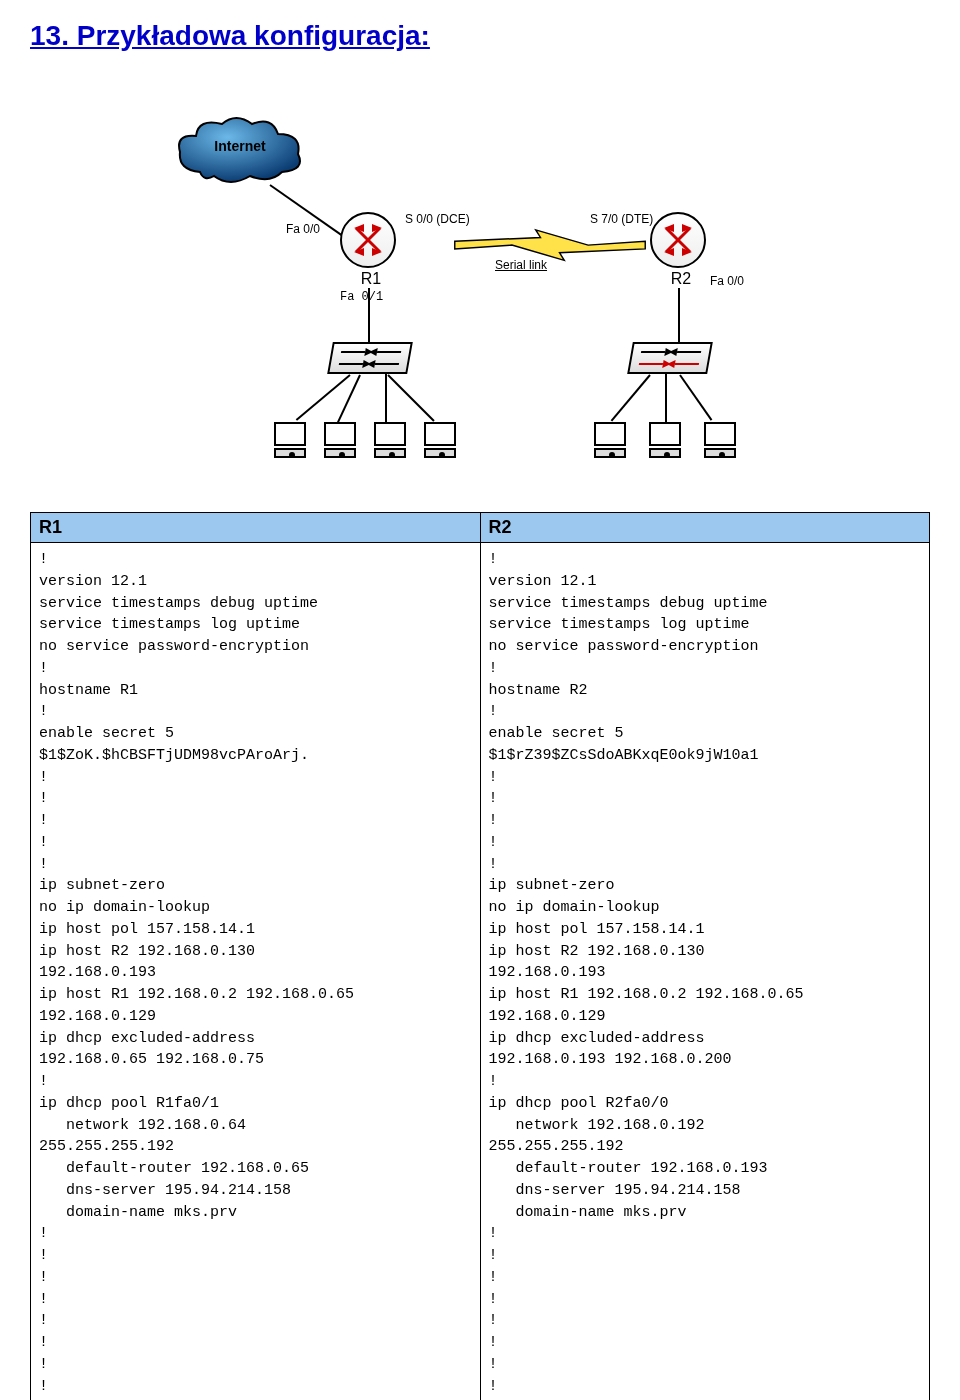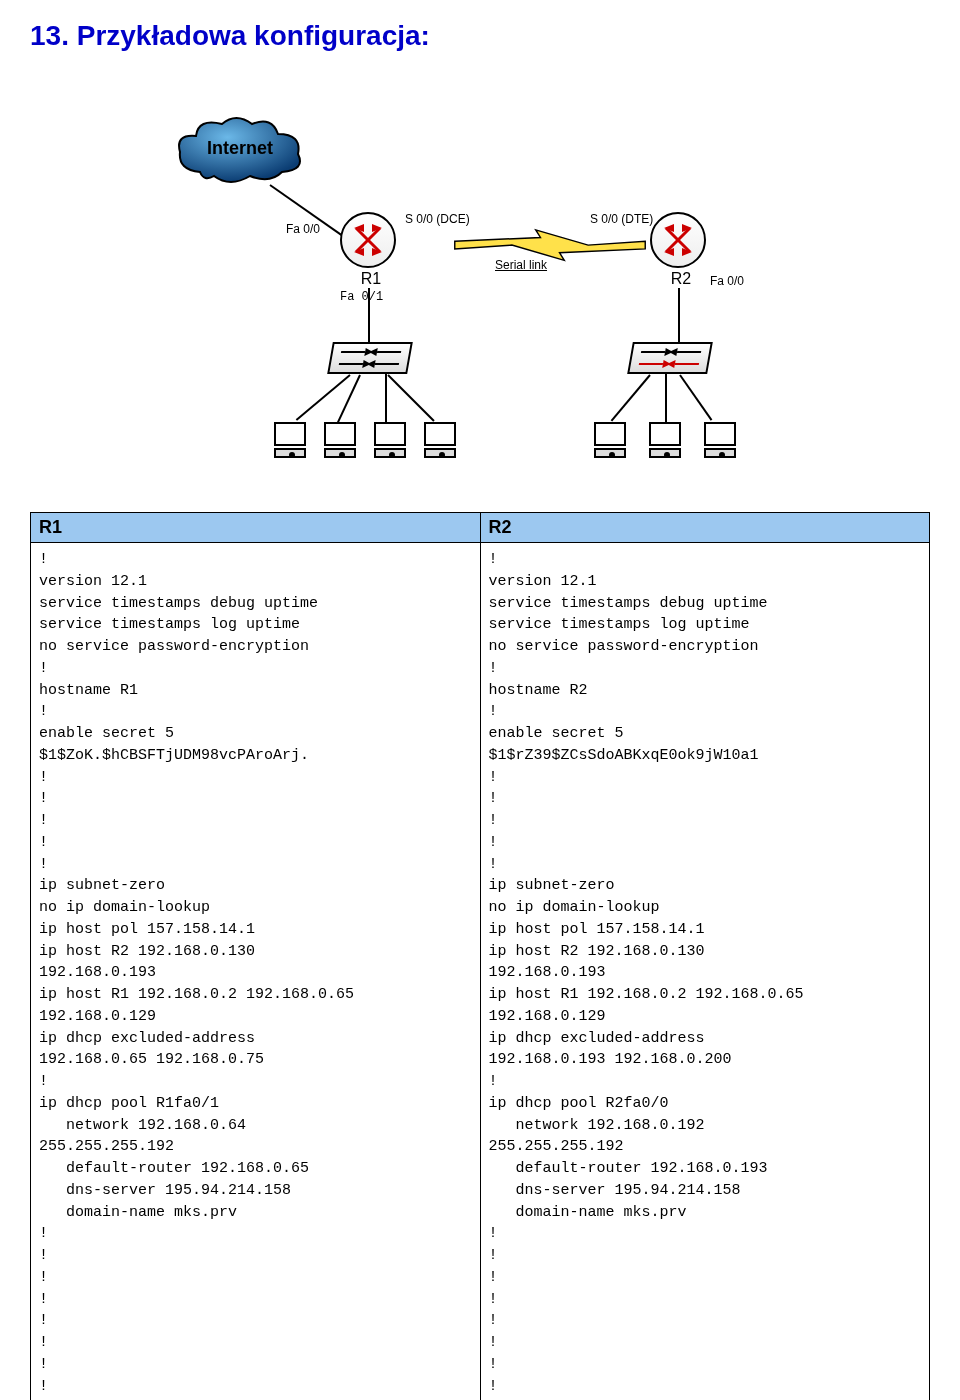--- a/index.html
+++ b/index.html
@@ -8,20 +8,21 @@
     padding: 20px 30px;
     font-family: Arial, sans-serif;
     background: #fff;
     width: 960px;
   }
   h1 {
     color: #0000C8;
     font-size: 28px;
     font-weight: bold;
     margin: 0 0 20px 0;
+    text-decoration: underline;
   }
   .diagram {
     width: 900px;
     height: 410px;
     position: relative;
     margin-bottom: 30px;
   }
   .cloud {
     position: absolute;
     width: 140px;
@@ -29,21 +30,21 @@
     left: 140px;
     top: 40px;
   }
   .cloud svg { width: 100%; height: 100%; }
   .cloud-label {
     position: absolute;
     width: 140px;
     left: 140px;
     top: 66px;
     text-align: center;
-    font-size: 18px;
+    font-size: 14px;
     color: #000;
     font-weight: bold;
   }
   .router {
     position: absolute;
     width: 62px;
     height: 62px;
   }
   .router-r1 { left: 310px; top: 140px; }
   .router-r2 { left: 620px; top: 140px; }
@@ -182,21 +183,21 @@
   <div class="serial-lightning">
     <svg width="200" height="40" viewBox="-5 0 210 40">
       <polygon points="0,14 90,10 85,2 140,18 200,14 200,22 110,26 115,34 60,18 0,22" fill="#FFE14A" stroke="#000" stroke-width="1.5"></polygon>
     </svg>
   </div>
 
   <div class="label-sm" style="left:256px;top:150px;">Fa 0/0</div>
   <div class="label-sm" style="left:375px;top:140px;">S 0/0 (DCE)</div>
   <div class="label-sm" style="left:310px;top:218px;font-family:Liberation Mono, monospace;">Fa 0/1</div>
   <div class="label-sm" style="left:465px;top:186px;text-decoration:underline;">Serial link</div>
-  <div class="label-sm" style="left:560px;top:140px;">S 0/0 (DTE)</div>
+  <div class="label-sm" style="left:560px;top:140px;">S 7/0 (DTE)</div>
   <div class="label-sm" style="left:680px;top:202px;">Fa 0/0</div>
 
   <div class="vline" style="left:338px;top:216px;height:56px;"></div>
 
   <div class="vline" style="left:648px;top:216px;height:56px;"></div>
 
   <div class="switch switch1">
     <div class="switch-rect">
       <svg width="76" height="28" viewBox="0 0 76 28">
         <line x1="8" y1="8" x2="32" y2="8" stroke="#000" stroke-width="2"></line>

